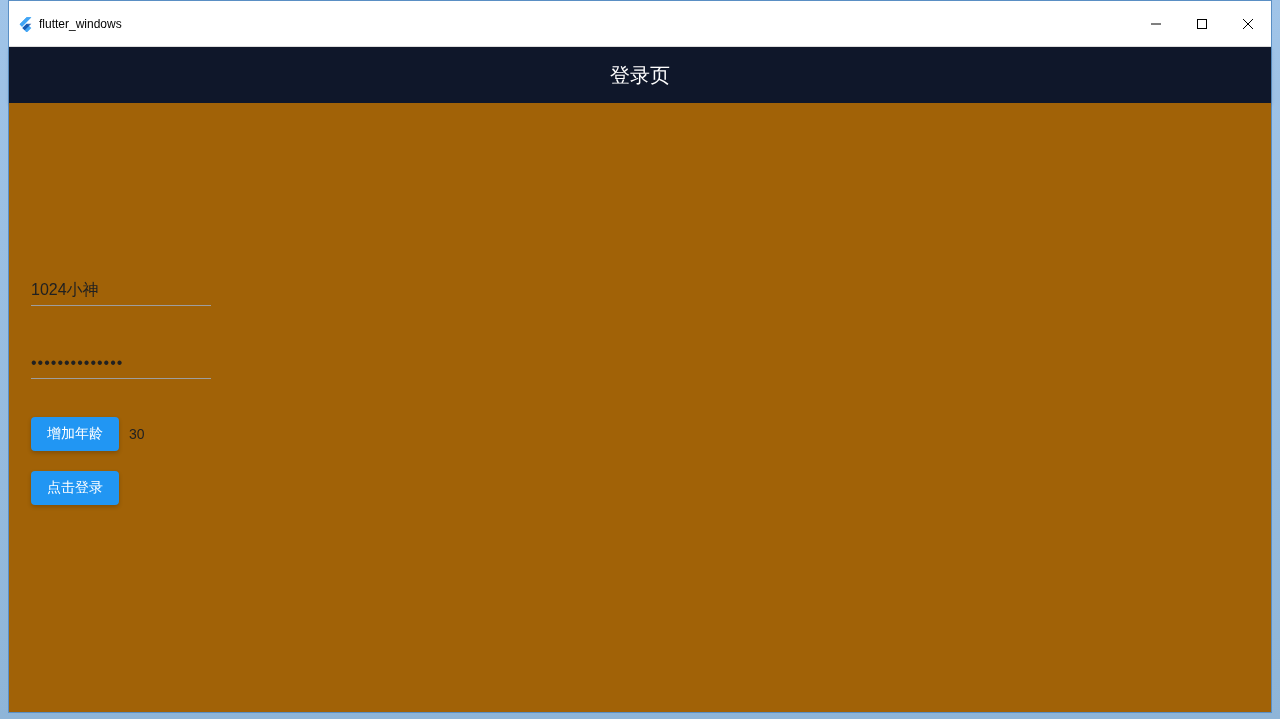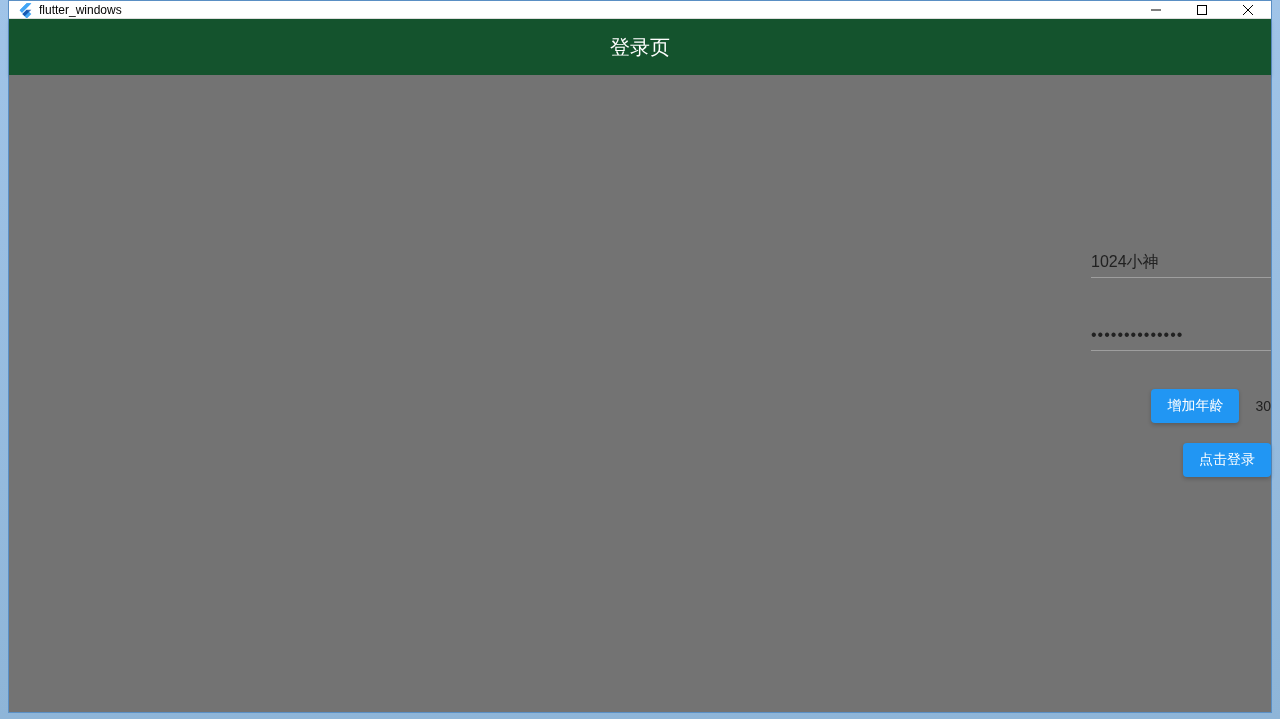--- a/index.html
+++ b/index.html
@@ -19,21 +19,21 @@
       left: 8px;
       top: 0;
       right: 8px;
       bottom: 6px;
       background: #ffffff;
       border: 1px solid #5a8fc4;
       display: flex;
       flex-direction: column;
     }
     .titlebar {
-      height: 18px;
+      height: 46px;
       background: #ffffff;
       display: flex;
       align-items: center;
       padding-left: 8px;
       border-bottom: 1px solid #e0e0e0;
     }
     .titlebar-icon {
       width: 16px;
       height: 16px;
       margin-right: 6px;
@@ -57,37 +57,37 @@
       align-items: center;
       justify-content: center;
       cursor: pointer;
     }
     .window-btn svg {
       width: 10px;
       height: 10px;
     }
     .app-header {
       height: 56px;
-      background: #14532d;
+      background: #0f172a;
       display: flex;
       align-items: center;
       justify-content: center;
       box-shadow: 0 2px 4px rgba(0,0,0,0.12);
     }
     .app-header-title {
       color: #ffffff;
       font-size: 20px;
       font-weight: 400;
     }
     .app-body {
       flex: 1;
-      background: #737373;
+      background: #a16207;
       display: flex;
       flex-direction: column;
-      align-items: flex-end;
+      align-items: flex-start;
       padding-top: 170px;
       padding-left: 22px;
     }
     .text-field {
       width: 180px;
       border: none;
       border-bottom: 1px solid #9e9e9e;
       background: transparent;
       font-size: 16px;
       padding: 8px 0 6px 0;
@@ -98,21 +98,21 @@
     .username-field {
       margin-bottom: 40px;
     }
     .password-field {
       margin-bottom: 38px;
       letter-spacing: 1px;
     }
     .age-row {
       display: flex;
       align-items: center;
-      gap: 16px;
+      gap: 10px;
       margin-bottom: 20px;
     }
     .elevated-button {
       background: #2196f3;
       color: #ffffff;
       border: none;
       border-radius: 4px;
       padding: 8px 16px;
       font-size: 14px;
       font-family: inherit;

